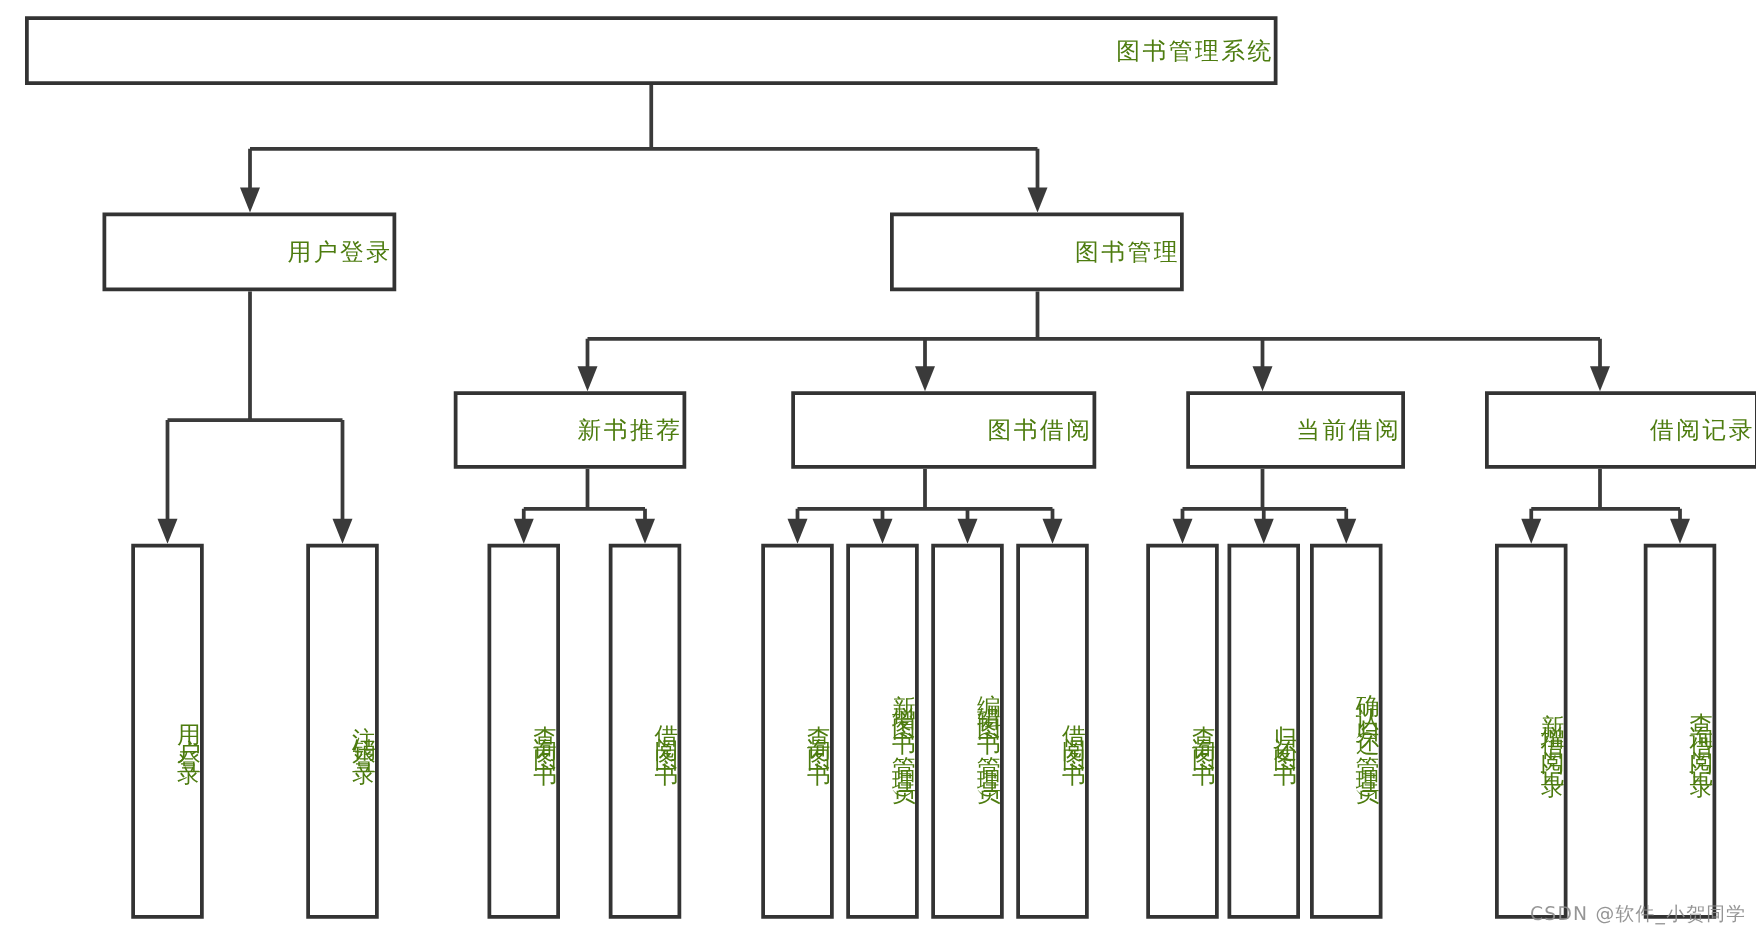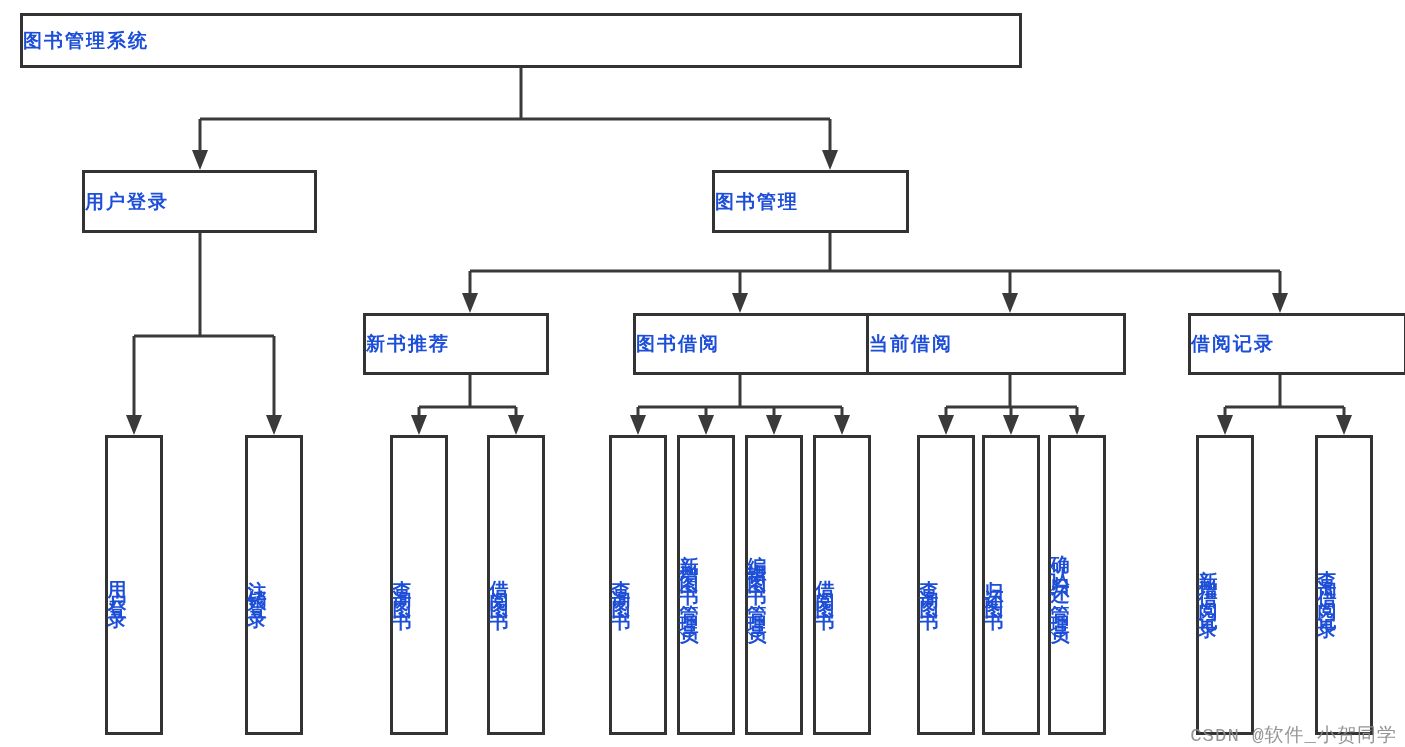--- a/index.html
+++ b/index.html
@@ -21,46 +21,44 @@
     width: 1405px;
     height: 747px;
   }
   .box {
     position: absolute;
     box-sizing: border-box;
     border: 3px solid #333333;
     background: #ffffff;
     display: flex;
     align-items: center;
-    justify-content: flex-start;
-    color: #1d4ed8;
-    font-weight: bold;
+    justify-content: flex-end;
+    color: #4d7c0f;
   }
   .hbox .lbl {
     font-size: 19px;
     letter-spacing: 2px;
     white-space: nowrap;
   }
   .vbox .vlbl {
     writing-mode: vertical-rl;
     text-orientation: mixed;
     font-size: 19px;
     letter-spacing: 10px;
     line-height: 1.0;
   }
   .watermark {
     position: absolute;
     top: 722px;
     right: 8px;
-    font-size: 19px;
+    font-size: 15px;
     letter-spacing: 1px;
     color: rgba(140,140,140,0.92);
     white-space: nowrap;
     z-index: 5;
-    font-family: Liberation Mono, monospace;
   }
 </style>
 </head>
 <body>
 
 <div class="canvas">
 
   <svg class="connectors" viewBox="0 0 1405 747" xmlns="http://www.w3.org/2000/svg">
 
     <g stroke="#3a3a3a" stroke-width="3" fill="#3a3a3a">
@@ -130,31 +128,31 @@
     </g>
   </svg>
 
   <div class="box hbox" style="left:20px; top:13px; width:1002px; height:55px">
     <span class="lbl">图书管理系统</span>
   </div>
 
   <div class="box hbox" style="left:82px; top:170px; width:235px; height:63px">
     <span class="lbl">用户登录</span>
   </div>
-  <div class="box hbox" style="left:712px; top:170px; width:197px; height:63px">
+  <div class="box hbox" style="left:712px; top:170px; width:235px; height:63px">
     <span class="lbl">图书管理</span>
   </div>
 
   <div class="box hbox" style="left:363px; top:313px; width:186px; height:62px">
     <span class="lbl">新书推荐</span>
   </div>
   <div class="box hbox" style="left:633px; top:313px; width:244px; height:62px">
     <span class="lbl">图书借阅</span>
   </div>
-  <div class="box hbox" style="left:866px; top:313px; width:260px; height:62px">
+  <div class="box hbox" style="left:949px; top:313px; width:175px; height:62px">
     <span class="lbl">当前借阅</span>
   </div>
   <div class="box hbox" style="left:1188px; top:313px; width:219px; height:62px">
     <span class="lbl">借阅记录</span>
   </div>
 
   <div class="box vbox" style="left:105px; top:435px; width:58px; height:300px">
     <span class="vlbl">用户登录</span>
   </div>
   <div class="box vbox" style="left:245px; top:435px; width:58px; height:300px">

